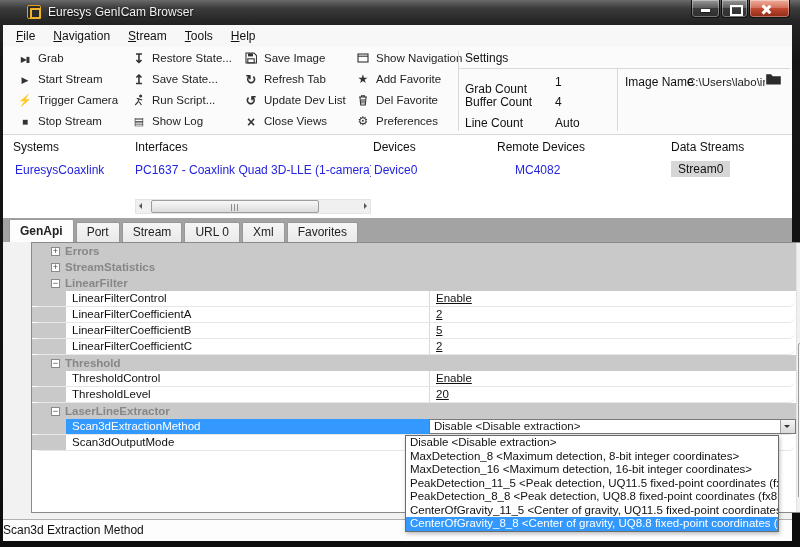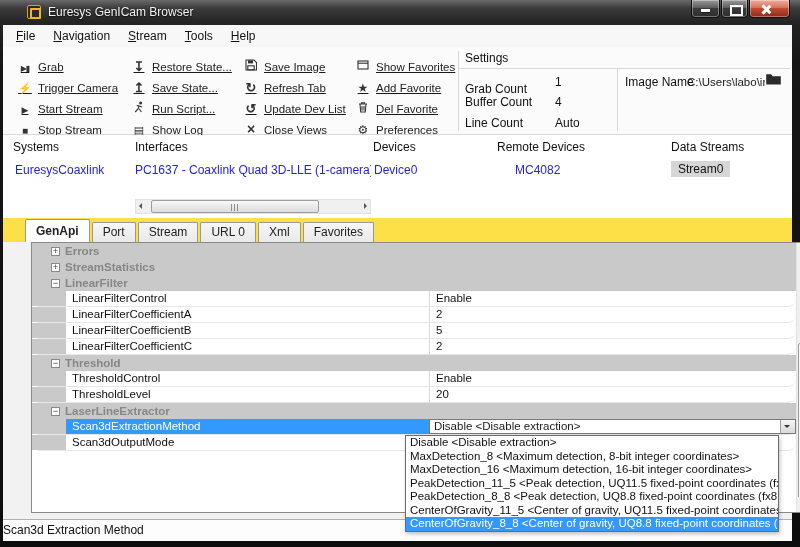--- a/index.html
+++ b/index.html
@@ -33,21 +33,21 @@
   
   .client { position:absolute; left:3px; top:25px; width:789px; height:516px; background:#f2f2f2; }
 
   .menubar { position:absolute; left:0; top:0; width:100%; height:22px; background:#f7f7f7; display:flex; align-items:center; padding-left:4px; }
   .mitem { padding:0 9px; line-height:20px; color:#111; }
   .mitem::first-letter { text-decoration:underline; }
 
   
   .toolbar { position:absolute; left:0; top:22px; width:100%; height:88px; background:#fbfbfb; border-bottom:1px solid #d8d8d8; }
   .tgroup { position:absolute; top:5px; width:112px; }
-  .tbtn { display:flex; align-items:flex-end; height:21px; cursor:default;text-decoration:underline; }
+  .tbtn { display:flex; align-items:flex-start; height:21px; cursor:default; }
   .tico { width:16px; text-align:center; color:#333; flex:none; margin-right:5px; line-height:1; }
   .tlabel { font-size:11.5px; color:#222; white-space:nowrap; }
   .ic-grab:before { content:"▶▮"; font-size:8px; letter-spacing:-1px; }
   .ic-play:before { content:"▶"; font-size:9px; }
   .ic-lightning:before { content:"⚡"; font-size:11px; }
   .ic-stop:before { content:"■"; font-size:10px; }
   .ic-up:before { content:"↥"; font-size:13px; font-weight:bold; }
   .ic-down:before { content:"↧"; font-size:13px; font-weight:bold; }
   .ic-log:before { content:"▤"; font-size:11px; }
   .ic-refresh:before { content:"↻"; font-size:13px; font-weight:bold; }
@@ -77,40 +77,40 @@
   .hs-left { left:0; top:0; width:14px; height:13px; }
   .hs-left .arr { left:3px; top:3px; border-right-color:#555; border-left:none; }
   .hs-right { right:0; top:0; width:14px; height:13px; }
   .hs-right .arr { right:3px; top:3px; border-left-color:#555; border-right:none; }
   .hthumb { position:absolute; left:15px; top:0; width:168px; height:13px;
     background:linear-gradient(180deg,#f8f8f8,#dcdcdc); border:1px solid #9d9d9d; border-radius:2px; }
   .hgrip { position:absolute; left:50%; top:3px; width:9px; height:7px; margin-left:-4px;
     background:repeating-linear-gradient(90deg,#8f8f8f 0 1px,transparent 1px 3px); }
 
   
-  .tabbar { position:absolute; left:0; top:193px; width:100%; height:24px; background:#fde047; display:flex; align-items:flex-end; padding-left:22px; }
+  .tabbar { position:absolute; left:0; top:193px; width:100%; height:24px; background:#a3a3a3; display:flex; align-items:flex-end; padding-left:6px; }
   .tab { border:1px solid #989898; border-bottom:none; background:linear-gradient(180deg,#f6f6f6,#e9e9e9);
     height:20px; line-height:19px; padding:0 10px; margin-right:2px; font-size:12px; color:#222; border-radius:2px 2px 0 0; }
   .tab.active { background:#fdfdfd; height:23px; line-height:22px; font-weight:bold; position:relative; z-index:2; }
 
   
   .gridpanel { position:absolute; left:4px; top:217px; width:782px; height:271px;
     background:#ffffff; border:1px solid #8a8a8a;margin-left:24px; }
   .rows { position:absolute; left:0; top:0; width:764px; }
   .grow { display:flex; height:16px; align-items:stretch; }
   .grow.cat { background:#c9c9c9; position:relative; }
   .cattext { color:#878787; font-weight:bold; font-size:11.5px; line-height:16px; padding-left:33px; }
   .expbox { position:absolute; left:19px; top:3.5px; width:9px; height:9px; background:#fff; border:1px solid #898989; }
   .expbox:before { position:absolute; left:0; top:-2px; width:7px; text-align:center; font-size:9px; color:#444; line-height:11px; }
   .cat.plus .expbox:before { content:"+"; }
   .cat.minus .expbox:before { content:"−"; }
   .grow.item { background:#fff; border-bottom:1px solid #e7e7e7;border-radius:8px; }
   .gutter { width:34px; flex:none; background:#c9c9c9; }
   .iname { width:363px; flex:none; font-size:11.5px; line-height:15px; padding-left:6px; color:#111; }
-  .ival { flex:1; font-size:11.5px; line-height:15px; padding-left:6px; border-left:1px solid #dadada; color:#111; }
+  .ival { flex:1; font-size:11.5px; line-height:15px; padding-left:6px; border-left:1px solid #dadada; color:#111;text-decoration:underline; }
   .grow.item.selected .iname { background:#3399ff; color:#fff; }
   .combo { flex:1; position:relative; border:1px solid #7a7a7a; background:#fff; display:flex; }
   .combo-text { flex:1; font-size:11.5px; line-height:13px; padding-left:4px; overflow:hidden; white-space:nowrap; }
   .combo-btn { width:15px; flex:none; border-left:1px solid #9d9d9d;
     background:linear-gradient(180deg,#f4f4f4,#d9d9d9); position:relative; }
   .combo-btn .arr { left:3px; top:5px; border-top-color:#333; border-bottom:none; }
 
   .vscroll { position:absolute; right:0; top:0; width:16px; height:269px; background:#f0f0f0; border-left:1px solid #e2e2e2; }
   .vs-up { left:1px; top:1px; width:14px; height:14px; }
   .vs-up .arr { left:3px; top:4px; border-bottom-color:#555; border-top:none; }
@@ -160,26 +160,26 @@
     </div>
 
     <div class="toolbar">
 
       <div class="tgroup" style="left:14px">
         <div class="tbtn">
           <span class="tico ic-grab"></span>
           <span class="tlabel">Grab</span>
           </div>
         <div class="tbtn">
+          <span class="tico ic-play"></span>
+          <span class="tlabel">Start Stream</span>
+          </div>
+        <div class="tbtn">
           <span class="tico ic-lightning"></span>
           <span class="tlabel">Trigger Camera</span>
-          </div>
-        <div class="tbtn">
-          <span class="tico ic-play"></span>
-          <span class="tlabel">Start Stream</span>
           </div>
         <div class="tbtn">
           <span class="tico ic-stop"></span>
           <span class="tlabel">Stop Stream</span>
           </div>
       </div>
 
       <div class="tgroup" style="left:128px">
         <div class="tbtn">
           <span class="tico ic-down"></span>
@@ -224,21 +224,21 @@
           <span class="tlabel">Close Views</span>
           </div>
       </div>
 
       <div class="tgroup" style="left:352px">
         <div class="tbtn">
           <span class="tico"><svg width="12" height="12" viewBox="0 0 12 12">
                 <rect x="1" y="2" width="10" height="8" class="st"></rect>
                 <path class="st" d="M1 4.2h10"></path>
               </svg></span>
-          <span class="tlabel">Show Favorites</span>
+          <span class="tlabel">Show Navigation</span>
           </div>
         <div class="tbtn">
           <span class="tico ic-star"></span>
           <span class="tlabel">Add Favorite</span>
           </div>
         <div class="tbtn">
           <span class="tico"><svg width="12" height="12" viewBox="0 0 12 12">
                 <path class="st" d="M2 3h8M4.5 3V1.8h3V3M3 3l.7 8h4.6L9 3M5 5v4.5M7 5v4.5"></path>
               </svg></span>
           <span class="tlabel">Del Favorite</span>

